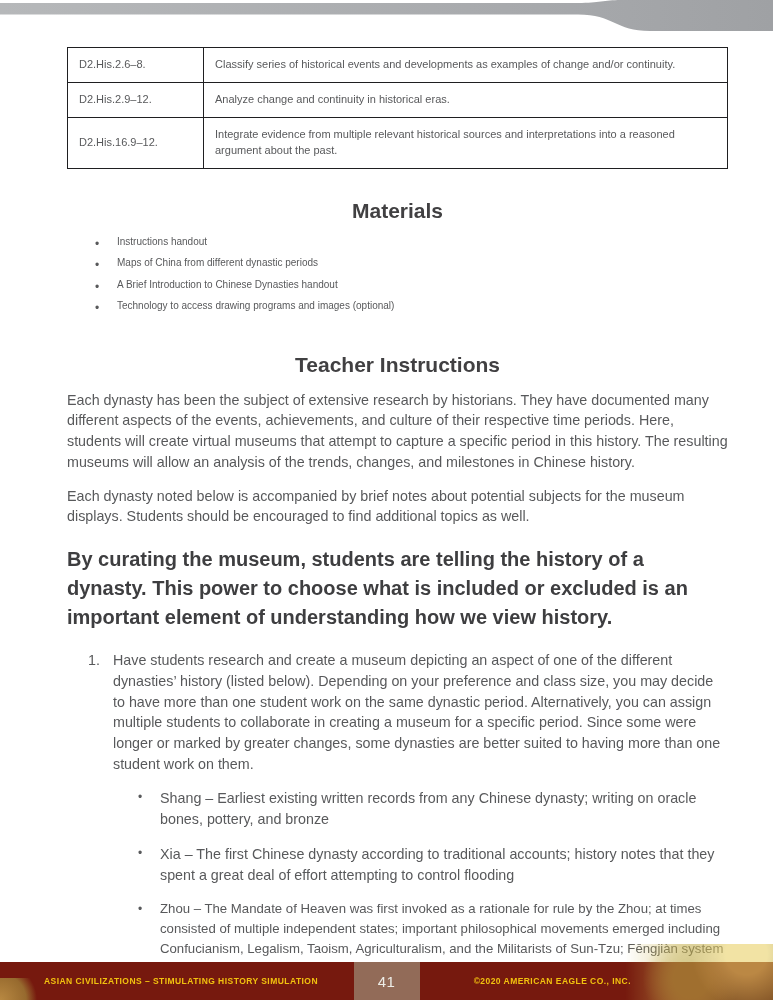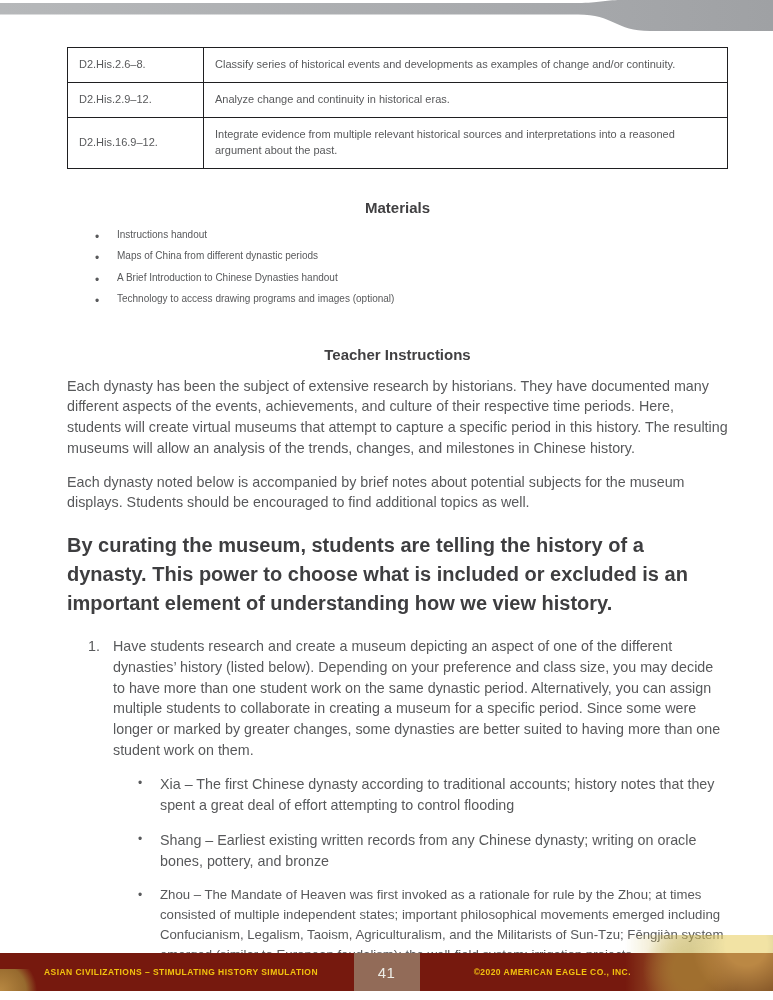--- a/index.html
+++ b/index.html
@@ -35,21 +35,21 @@
     border: 1.6px solid #1f1f21;
     padding: 9px 11px;
     vertical-align: middle;
     line-height: 1.45;
   }
   td.code { width: 136px; }
 
   h2.section-heading {
     text-align: center;
     color: #414042;
-    font-size: 15px;
+    font-size: 21px;
     font-weight: bold;
     margin-top: 30px;
     margin-bottom: 12px;
   }
   ul.materials { list-style: none; margin-bottom: 40px; }
   ul.materials li {
     position: relative;
     padding-left: 50px;
     font-size: 10px;
     line-height: 1.35;
@@ -103,21 +103,21 @@
   }
   ul.dynasties li.tight {
     font-size: 13.2px;
     line-height: 1.5;
     padding-right: 0;
   }
 
   
   .footer {
     position: absolute;
-    left: 0; bottom: 9px;
+    left: 0; bottom: 0;
     width: 100%;
     height: 56px;
   }
   .footer-bar {
     position: absolute;
     left: 0; bottom: 0;
     width: 100%;
     height: 38px;
     background: #76190e;
   }
@@ -233,22 +233,22 @@
     <p class="body-para">Each dynasty has been the subject of extensive research by historians. They have documented many different aspects of the events, achievements, and culture of their respective time periods. Here, students will create virtual museums that attempt to capture a specific period in this history. The resulting museums will allow an analysis of the trends, changes, and milestones in Chinese history.</p>
     <p class="body-para">Each dynasty noted below is accompanied by brief notes about potential subjects for the museum displays. Students should be encouraged to find additional topics as well.</p>
     <p class="bold-note">By curating the museum, students are telling the history of a dynasty. This power to choose what is included or excluded is an important element of understanding how we view history.</p>
 
     <div class="numbered-item">
       <span class="num">1.</span>
       <span class="num-text">Have students research and create a museum depicting an aspect of one of the different dynasties’ history (listed below). Depending on your preference and class size, you may decide to have more than one student work on the same dynastic period. Alternatively, you can assign multiple students to collaborate in creating a museum for a specific period. Since some were longer or marked by greater changes, some dynasties are better suited to having more than one student work on them.</span>
     </div>
 
     <ul class="dynasties">
+      <li>Shang – Earliest existing written records from any Chinese dynasty; writing on oracle bones, pottery, and bronze</li>
       <li>Xia – The first Chinese dynasty according to traditional accounts; history notes that they spent a great deal of effort attempting to control flooding</li>
-      <li>Shang – Earliest existing written records from any Chinese dynasty; writing on oracle bones, pottery, and bronze</li>
       <li class="tight">Zhou – The Mandate of Heaven was first invoked as a rationale for rule by the Zhou; at times consisted of multiple independent states; important philosophical movements emerged including Confucianism, Legalism, Taoism, Agriculturalism, and the Militarists of Sun-Tzu; Fēngjiàn system emerged (similar to European feudalism); the well-field system; irrigation projects</li>
     </ul>
 
   </div>
 
   <div class="footer">
     <div class="footer-bar">
       <span class="footer-bar-left">ASIAN CIVILIZATIONS – STIMULATING HISTORY SIMULATION</span>
       <div class="page-num-patch">
         <span class="page-num">41</span>

